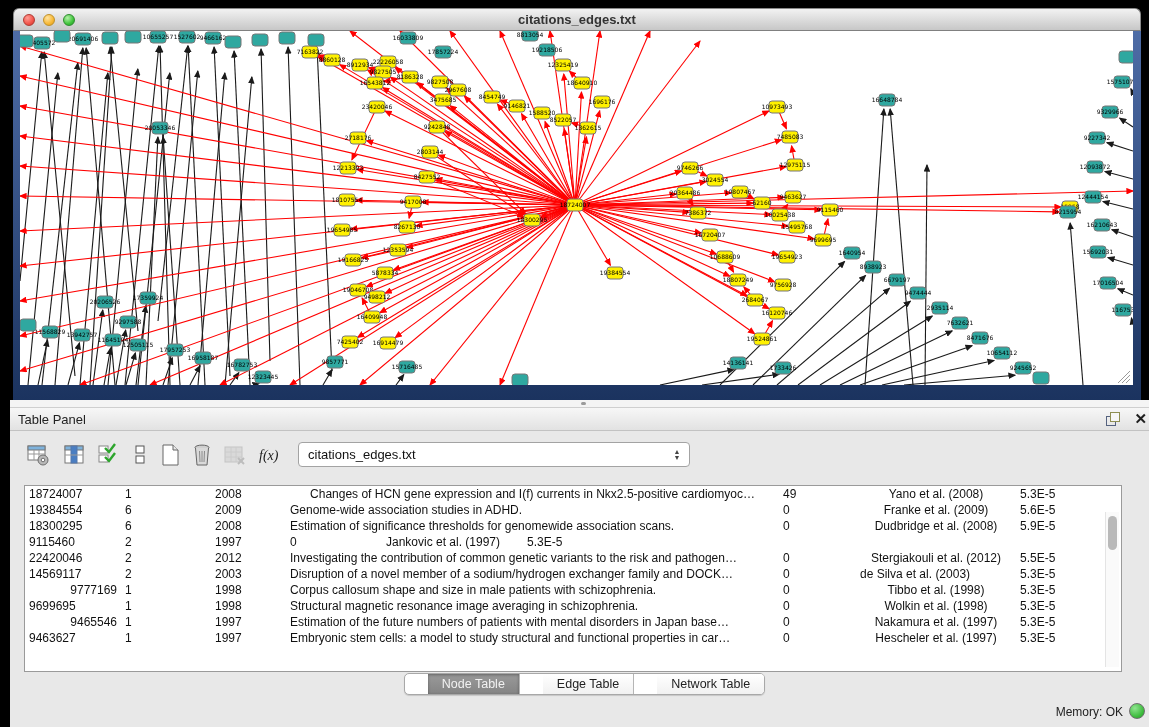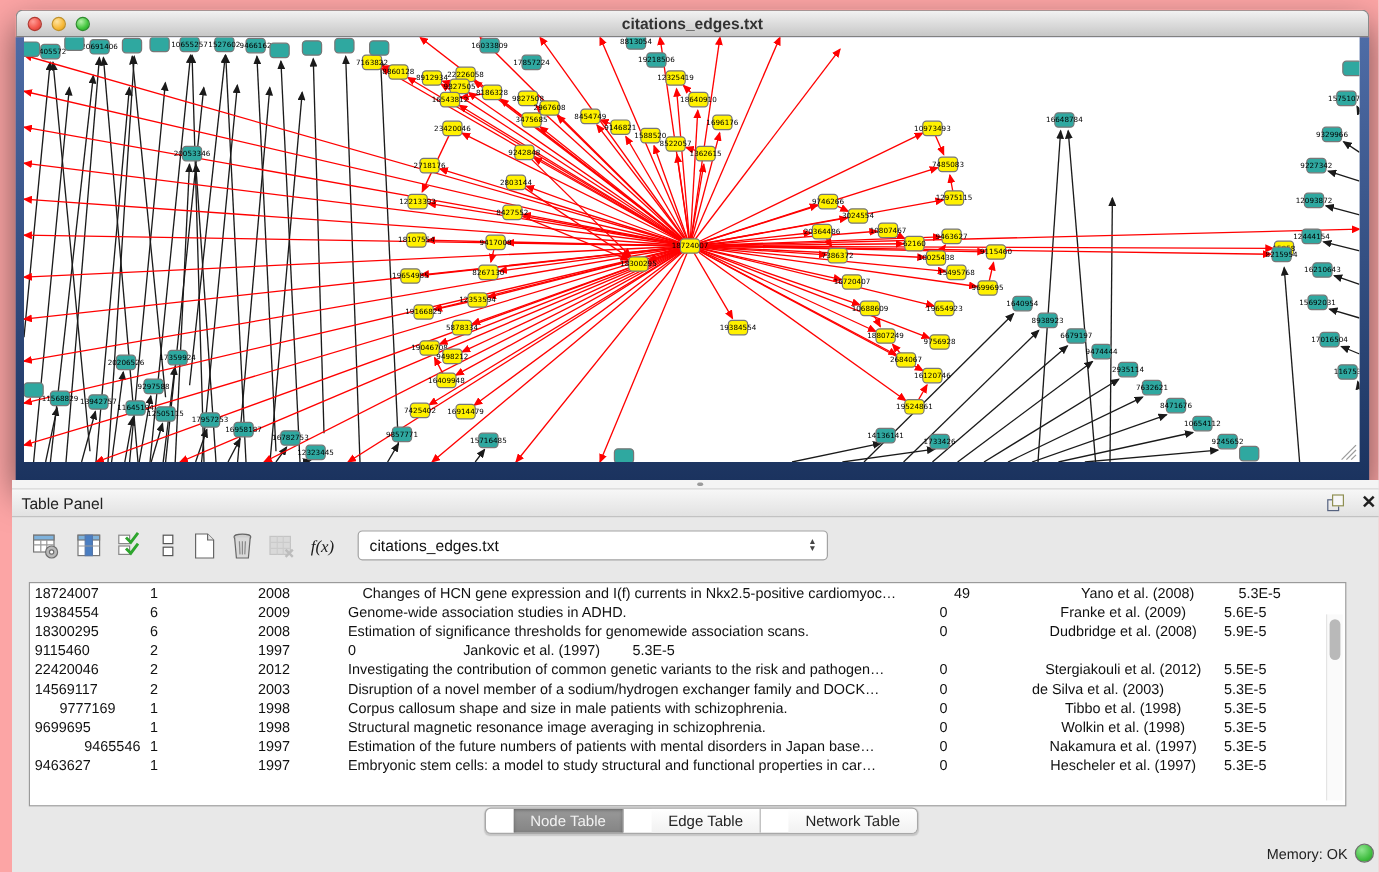--- a/index.html
+++ b/index.html
@@ -1,16 +1,16 @@
 <!DOCTYPE html>
 <html><head>
 <meta charset="utf-8">
 <style>
   html,body{margin:0;padding:0;}
-  #desktop{position:relative;width:1149px;height:727px;background:#fca5a5;
+  #desktop{position:relative;width:1149px;height:727px;background:#000000;
     font-family:"Liberation Sans",sans-serif;overflow:hidden;}
 
   
   #graph-window{position:absolute;left:13px;top:8px;width:1128px;height:392px;
     border-radius:6px 6px 0 0;box-shadow:0 12px 28px rgba(0,0,0,.5);}
   .titlebar{height:23px;background:linear-gradient(#F2F2F2,#C7C7C7);
     border:1px solid #8A8A8A;border-bottom:1px solid #808080;border-radius:6px 6px 0 0;
     position:relative;box-sizing:border-box;}
   .titlebar .title{position:absolute;left:0;right:0;top:3px;text-align:center;
     font-size:13px;font-weight:bold;color:#333;}
@@ -825,21 +825,21 @@
         </span>
       </div>
     </div>
 
     <div class="table-wrap">
       <div id="tbody">
           <div class="trow">
             <div class="td" style="width: 96px; text-align: left;">18724007</div>
             <div class="td" style="width: 90px; text-align: left;">1</div>
             <div class="td" style="width: 75px; text-align: left;">2008</div>
-            <div class="td" style="width: 493px; text-align: left; margin-left: 12px;">Changes of HCN gene expression and I(f) currents in Nkx2.5-positive cardiomyoc…</div>
+            <div class="td" style="width: 493px; text-align: center;">Changes of HCN gene expression and I(f) currents in Nkx2.5-positive cardiomyoc…</div>
             <div class="td" style="width: 77px; text-align: left;">49</div>
             <div class="td" style="width: 160px; text-align: center;">Yano et al. (2008)</div>
             <div class="td" style="width: 85px; text-align: left;">5.3E-5</div>
           </div>
           <div class="trow">
             <div class="td" style="width: 96px; text-align: left;">19384554</div>
             <div class="td" style="width: 90px; text-align: left;">6</div>
             <div class="td" style="width: 75px; text-align: left;">2009</div>
             <div class="td" style="width: 493px; text-align: left;">Genome-wide association studies in ADHD.</div>
             <div class="td" style="width: 77px; text-align: left;">0</div>
@@ -875,21 +875,21 @@
           <div class="trow">
             <div class="td" style="width: 96px; text-align: left;">14569117</div>
             <div class="td" style="width: 90px; text-align: left;">2</div>
             <div class="td" style="width: 75px; text-align: left;">2003</div>
             <div class="td" style="width: 493px; text-align: left;">Disruption of a novel member of a sodium/hydrogen exchanger family and DOCK…</div>
             <div class="td" style="width: 77px; text-align: left;">0</div>
             <div class="td" style="width: 160px; ">de Silva et al. (2003)</div>
             <div class="td" style="width: 85px; text-align: left;">5.3E-5</div>
           </div>
           <div class="trow">
-            <div class="td" style="width: 96px; text-align: center;">9777169</div>
+            <div class="td" style="width: 96px; text-align: right;">9777169</div>
             <div class="td" style="width: 90px; text-align: left;">1</div>
             <div class="td" style="width: 75px; text-align: left;">1998</div>
             <div class="td" style="width: 493px; text-align: left;">Corpus callosum shape and size in male patients with schizophrenia.</div>
             <div class="td" style="width: 77px; text-align: left;">0</div>
             <div class="td" style="width: 160px; text-align: center;">Tibbo et al. (1998)</div>
             <div class="td" style="width: 85px; text-align: left;">5.3E-5</div>
           </div>
           <div class="trow">
             <div class="td" style="width: 96px; text-align: left;">9699695</div>
             <div class="td" style="width: 90px; text-align: left;">1</div>

